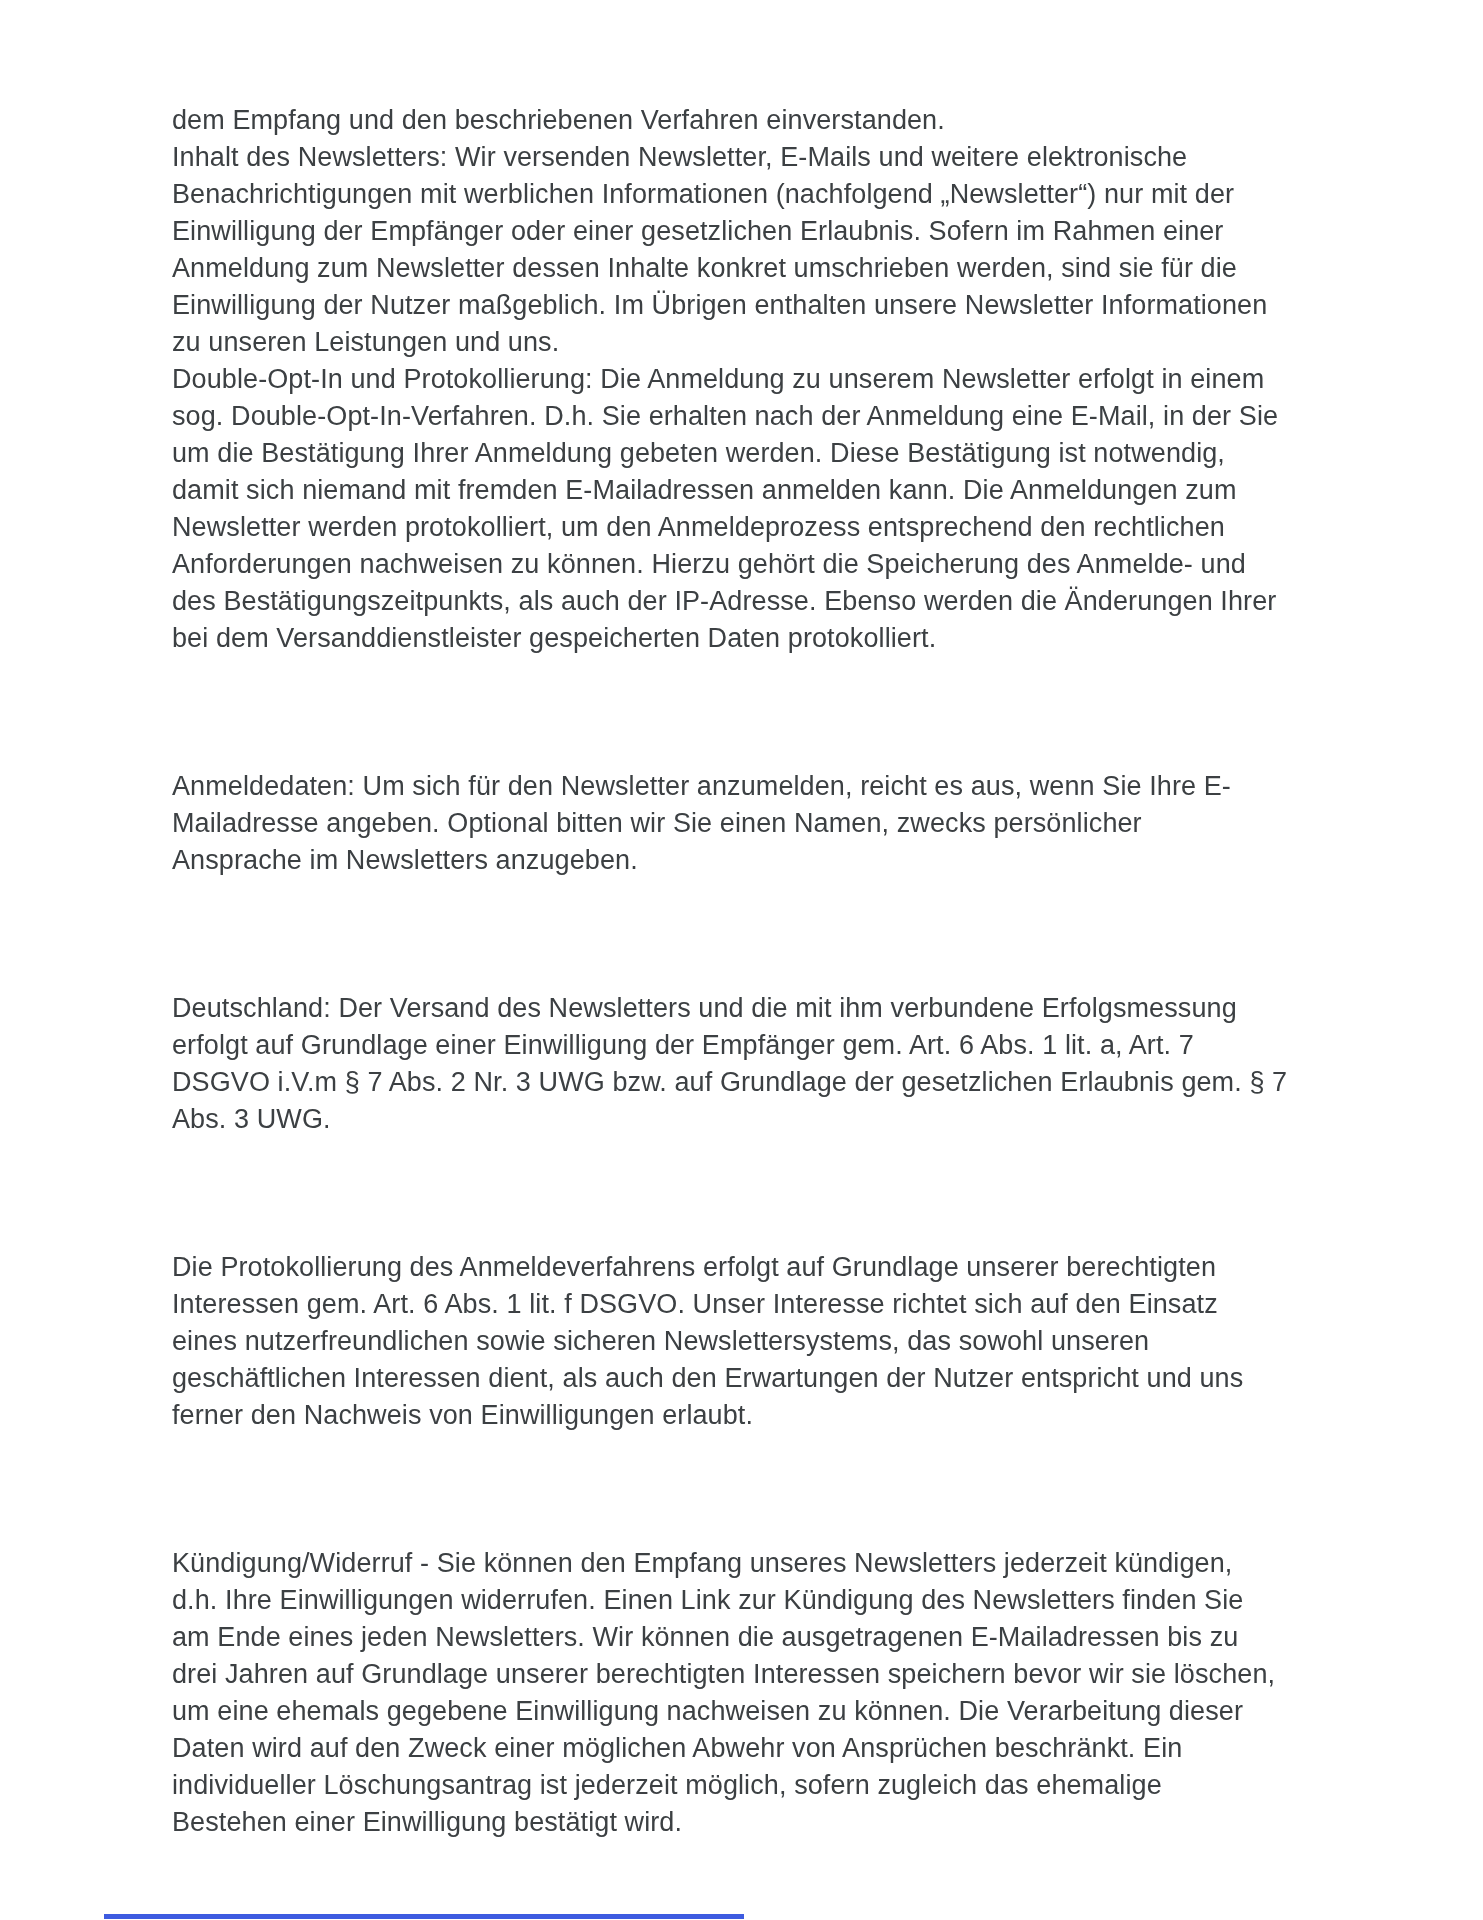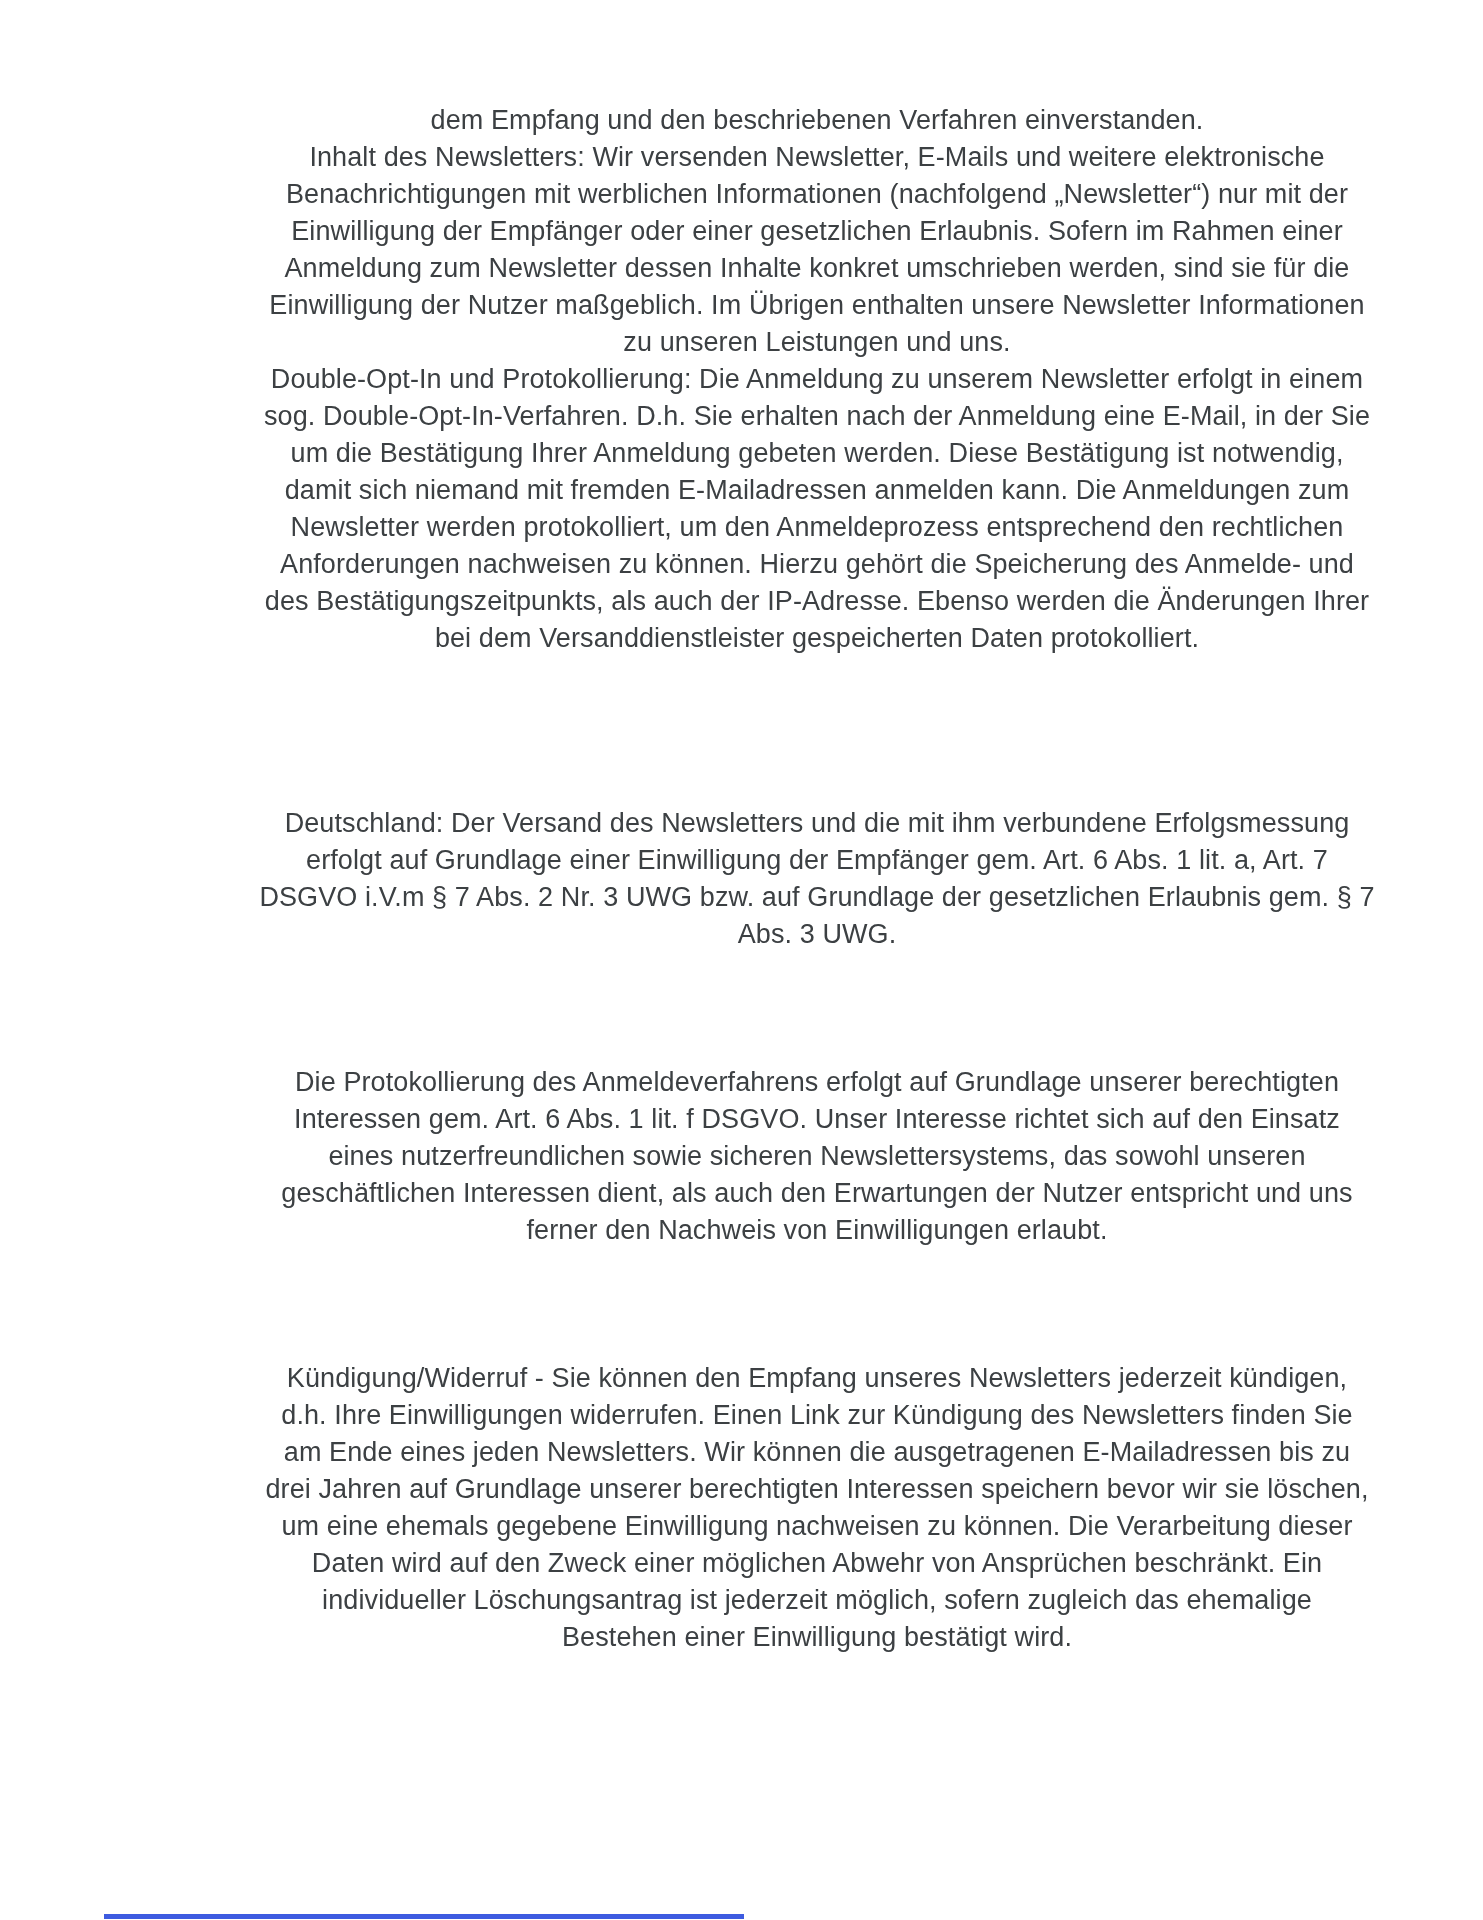--- a/index.html
+++ b/index.html
@@ -21,21 +21,20 @@
     top: 65px;
     width: 1290px;
     font-size: 27px;
     line-height: 37px;
     color: #3c4043;
     white-space: pre-line;
     letter-spacing: 0.1px;
   }
   .para {
     margin: 37px 0 0 0;
-    text-align: center;
   }
   .para.first {
     margin-top: 0;
   }
   .bottom-divider {
     position: absolute;
     left: 104px;
     top: 1914px;
     width: 640px;
     height: 5px;
@@ -56,20 +55,23 @@
 zu unseren Leistungen und uns.
 Double-Opt-In und Protokollierung: Die Anmeldung zu unserem Newsletter erfolgt in einem
 sog. Double-Opt-In-Verfahren. D.h. Sie erhalten nach der Anmeldung eine E-Mail, in der Sie
 um die Bestätigung Ihrer Anmeldung gebeten werden. Diese Bestätigung ist notwendig,
 damit sich niemand mit fremden E-Mailadressen anmelden kann. Die Anmeldungen zum
 Newsletter werden protokolliert, um den Anmeldeprozess entsprechend den rechtlichen
 Anforderungen nachweisen zu können. Hierzu gehört die Speicherung des Anmelde- und
 des Bestätigungszeitpunkts, als auch der IP-Adresse. Ebenso werden die Änderungen Ihrer
 bei dem Versanddienstleister gespeicherten Daten protokolliert.</div>
 
+    <div class="para">Anmeldedaten: Um sich für den Newsletter anzumelden, reicht es aus, wenn Sie Ihre E-
+Mailadresse angeben. Optional bitten wir Sie einen Namen, zwecks persönlicher
+Ansprache im Newsletters anzugeben.</div>
 
     <div class="para">Deutschland: Der Versand des Newsletters und die mit ihm verbundene Erfolgsmessung
 erfolgt auf Grundlage einer Einwilligung der Empfänger gem. Art. 6 Abs. 1 lit. a, Art. 7
 DSGVO i.V.m § 7 Abs. 2 Nr. 3 UWG bzw. auf Grundlage der gesetzlichen Erlaubnis gem. § 7
 Abs. 3 UWG.</div>
 
     <div class="para">Die Protokollierung des Anmeldeverfahrens erfolgt auf Grundlage unserer berechtigten
 Interessen gem. Art. 6 Abs. 1 lit. f DSGVO. Unser Interesse richtet sich auf den Einsatz
 eines nutzerfreundlichen sowie sicheren Newslettersystems, das sowohl unseren
 geschäftlichen Interessen dient, als auch den Erwartungen der Nutzer entspricht und uns

